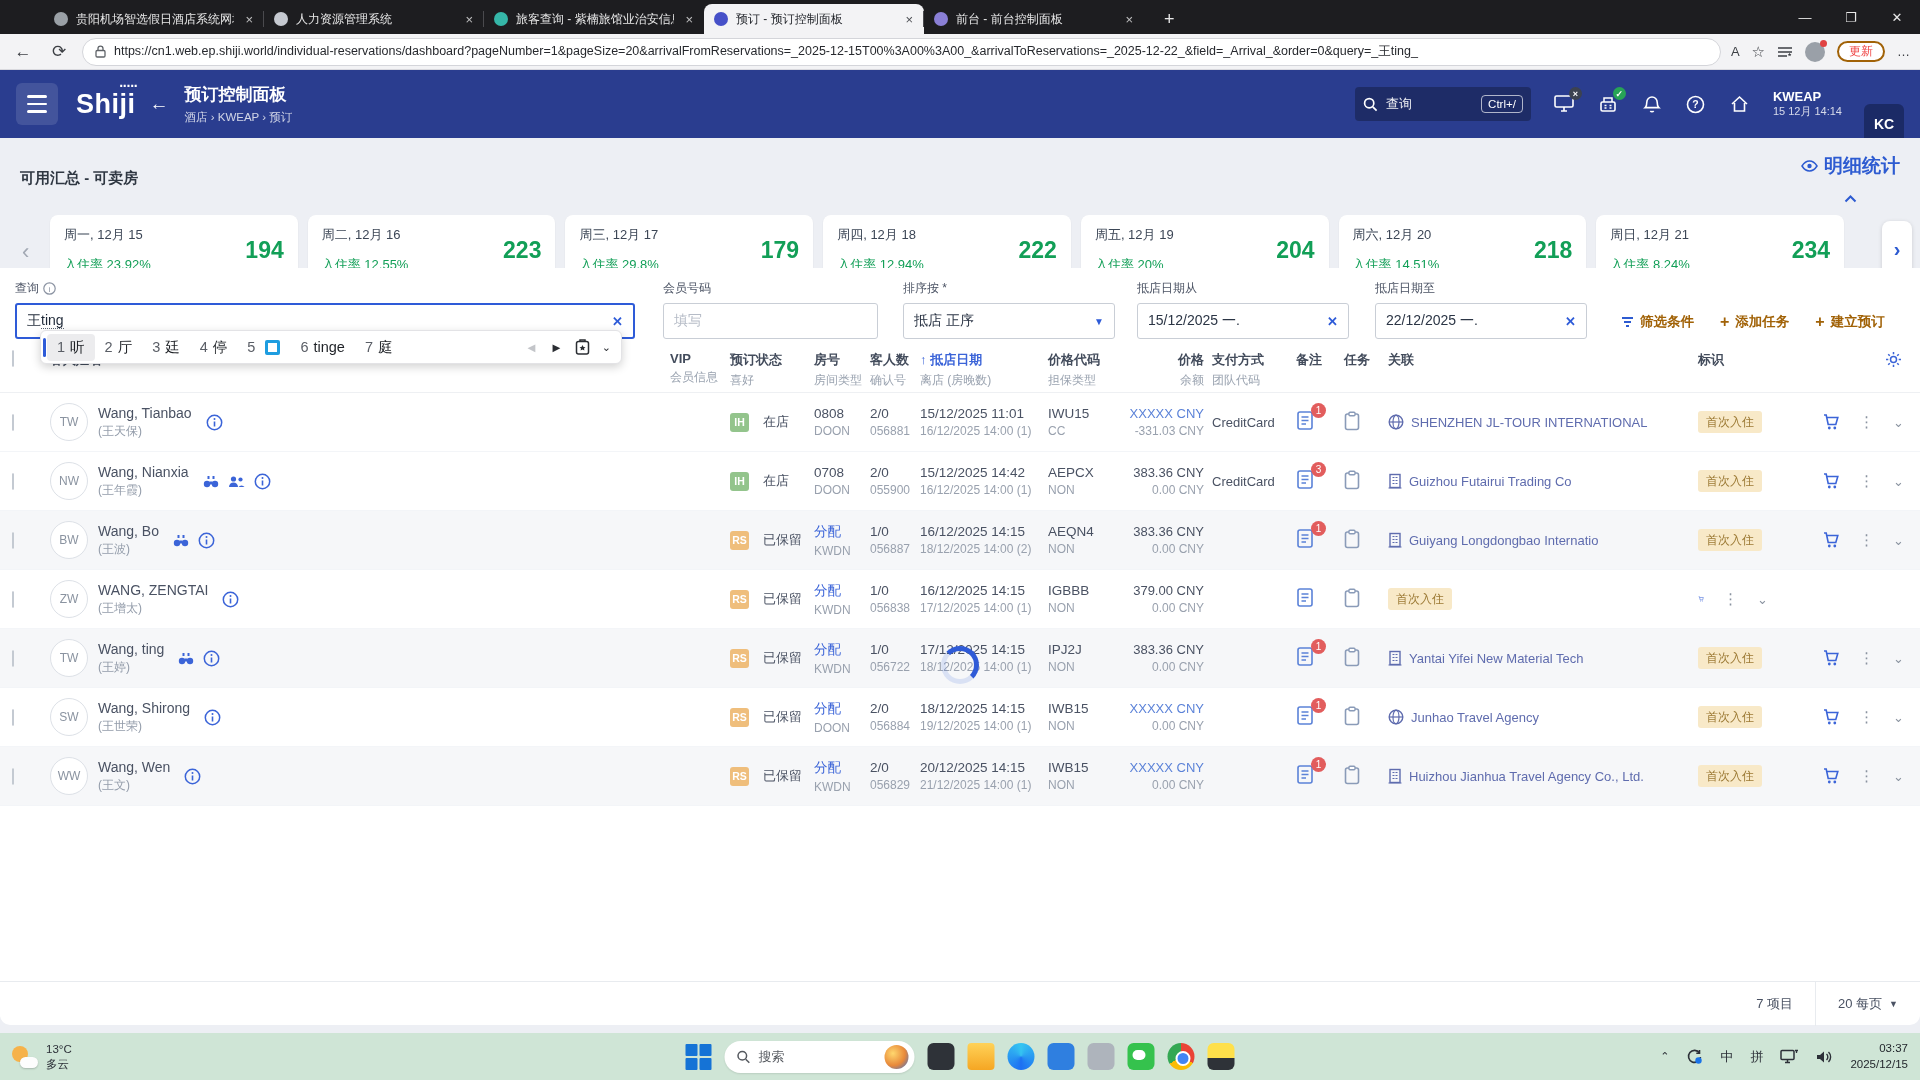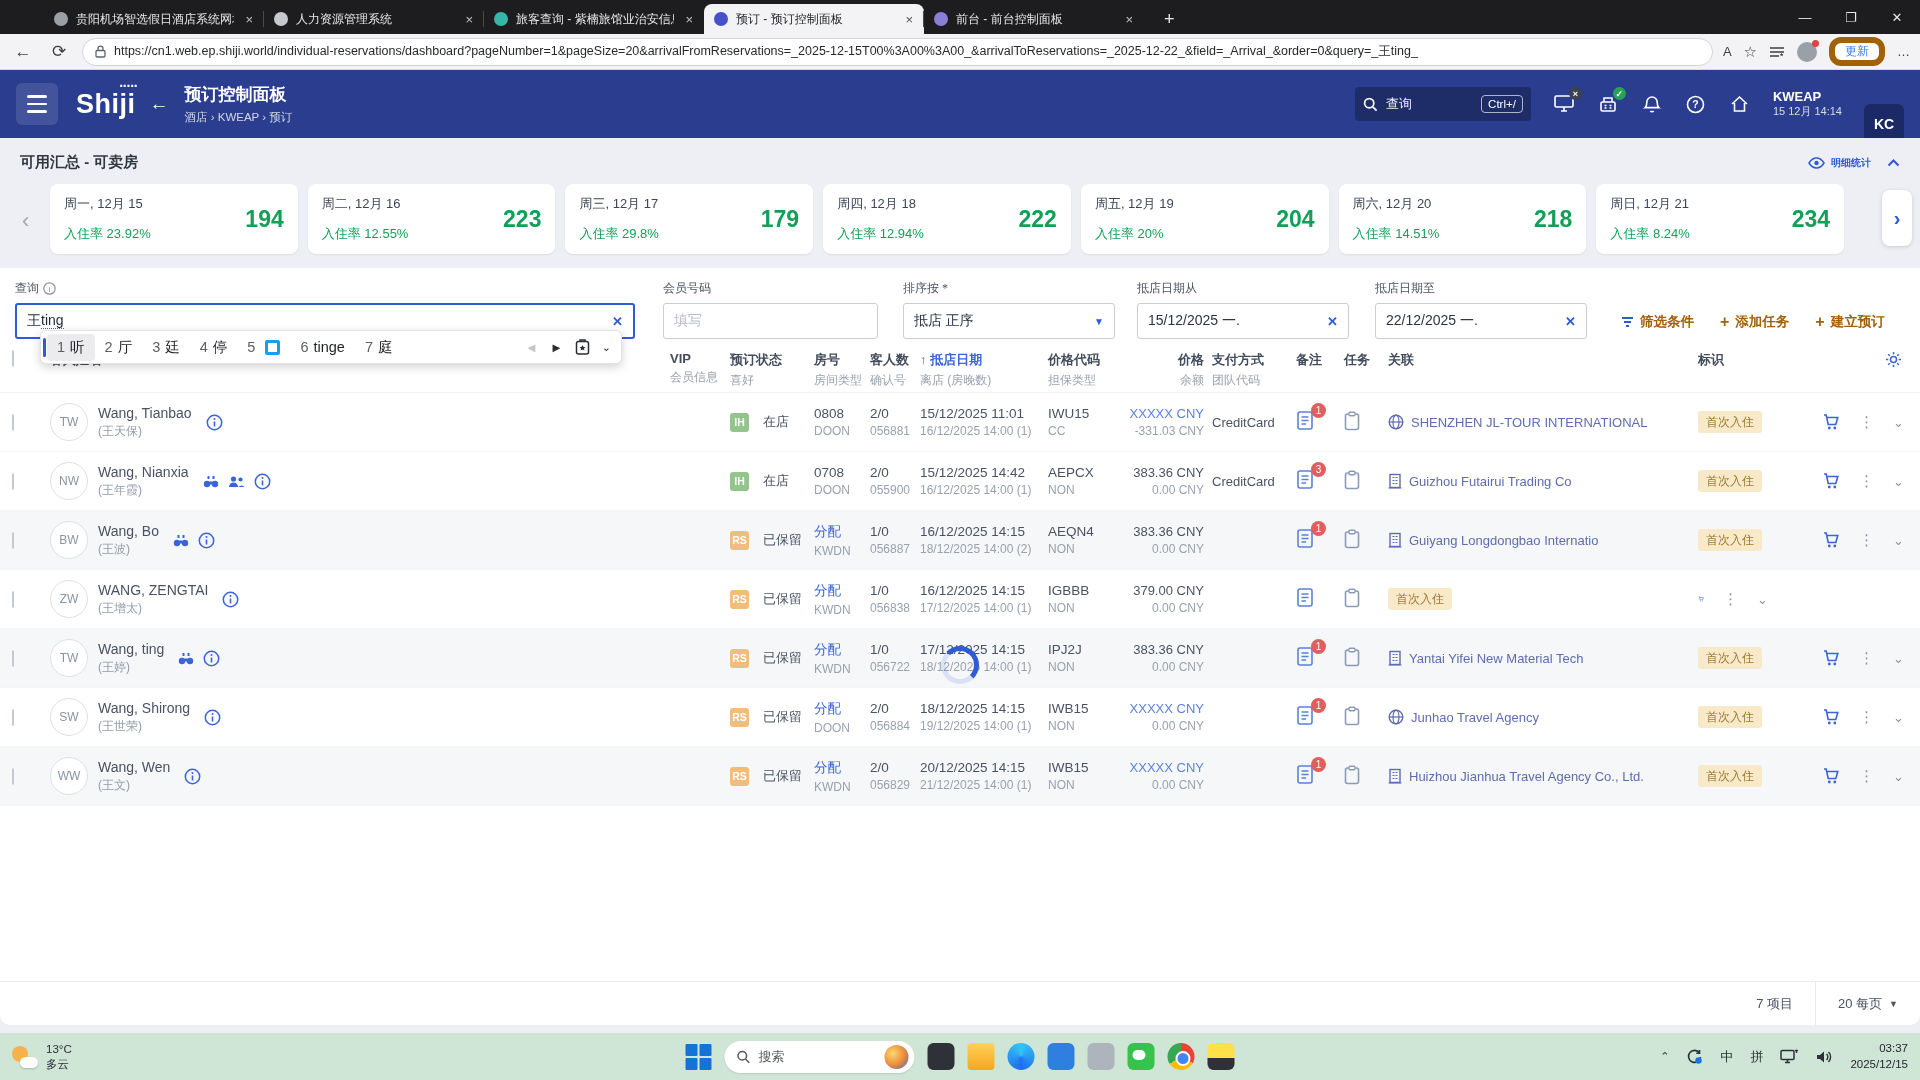--- a/index.html
+++ b/index.html
@@ -17,21 +17,21 @@
   .tab .t-close { font-size:13px; opacity:.8; padding:0 3px; cursor:pointer; }
   .newtab { color:#e8e8e8; font-size:18px; margin-left:14px; padding:0 6px 4px; }
   .wincontrols { margin-left:auto; display:flex; height:34px; }
   .wincontrols span { width:46px; display:flex; align-items:center; justify-content:center; color:#e8e8e8; font-size:13px; }
 
   .urlbar { position:absolute; top:34px; left:0; right:0; height:36px; background:#f3f3f5; display:flex; align-items:center; padding:0 10px; gap:10px; border-bottom:1px solid #d9d9de; }
   .nav-ic { font-size:17px; color:#3c3f44; width:26px; text-align:center; }
   .urlpill { flex:1; height:28px; background:#ffffff; border:1px solid #d4d5da; border-radius:14px; display:flex; align-items:center; padding:0 12px; gap:8px; color:#27292e; font-size:12.5px; overflow:hidden; white-space:nowrap; }
   .urlpill .lock { flex:0 0 auto; }
   .url-right { display:flex; align-items:center; gap:12px; color:#3c3f44; }
-  .pill-btn { border:6px solid #a16207; border-radius:12px; padding:0 10px; font-size:12px; color:#3b82f6; background:#fff; }
+  .pill-btn { border:2px solid #a16207; border-radius:12px; padding:0 10px; font-size:12px; color:#ef4444; background:#fff; }
   .avatar-mini { width:20px; height:20px; border-radius:50%; background:#9aa0a8; position:relative; }
   .avatar-mini::after { content:""; position:absolute; right:-2px; top:-2px; width:7px; height:7px; border-radius:50%; background:#e04343; }
 
   
   .appbar { position:absolute; top:70px; left:0; right:0; height:68px; background:#2a3d8f; display:flex; align-items:center; padding:0 16px; color:#fff; }
   .hamburger { width:42px; height:42px; border-radius:6px; background:rgba(255,255,255,.12); display:flex; flex-direction:column; justify-content:center; align-items:center; gap:5px; }
   .hamburger i { width:20px; height:2.5px; background:#fff; border-radius:2px; }
   .logo { font-size:27px; font-weight:bold; letter-spacing:.5px; margin:0 14px 0 18px; position:relative; }
   .logo::after { content:"·····"; position:absolute; top:-11px; right:-2px; font-size:14px; letter-spacing:-1px; color:#fff; }
   .backarrow { font-size:19px; margin-right:16px; }
@@ -48,21 +48,21 @@
   .bubble.green { background:#27a356; }
   .propblock { text-align:left; line-height:1.25; }
   .propblock .p1 { font-weight:bold; font-size:13px; }
   .propblock .p2 { font-size:11px; color:rgba(255,255,255,.8); }
   .kc { width:40px; height:40px; background:#1b2a66; border-radius:6px; display:flex; align-items:center; justify-content:center; font-weight:bold; font-size:14px;margin-top:40px; }
 
   
   .content { position:absolute; top:138px; left:0; right:0; bottom:47px; background:#edeff4; }
   .avail-head { display:flex; align-items:center; padding:15px 20px 10px; }
   .avail-title { font-size:15px; font-weight:bold; color:#2f3742; }
-  .avail-actions { margin-left:auto; display:flex; align-items:center; gap:16px; color:#2d5bd1; font-weight:bold; font-size:10px; }
+  .avail-actions { margin-left:auto; display:flex; align-items:center; gap:16px; color:#2d5bd1; font-weight:bold; font-size:19px;flex-direction:column; }
   .cards-wrap { position:relative; padding:2px 50px 0 50px; }
   .car-left { position:absolute; left:22px; top:26px; color:#a2a8b3; font-size:22px; }
   .car-right { position:absolute; right:8px; top:8px; width:30px; height:56px; background:#fff; border-radius:8px; box-shadow:0 1px 4px rgba(0,0,0,.15); display:flex; align-items:center; justify-content:center; color:#2d5bd1; font-size:20px; font-weight:bold; }
   .cards { display:flex; gap:10px; margin-right:26px; }
   .card { flex:1; background:#fff; border-radius:8px; height:70px; padding:11px 14px; box-shadow:0 1px 2px rgba(0,0,0,.07); display:flex; justify-content:space-between; }
   .card .cl { display:flex; flex-direction:column; justify-content:space-between; }
   .card .day { font-size:13px; color:#3c4656; }
   .card .rate { font-size:13px; color:#129f57; }
   .card .val { font-size:23px; font-weight:bold; color:#129f57; align-self:center; }
 
@@ -70,21 +70,21 @@
   .panel { position:absolute; top:130px; left:0; right:0; bottom:8px; background:#fff; border-radius:0 0 10px 10px; }
   .filters { display:flex; padding:12px 15px 0; position:relative; }
   .f-label { font-size:12px; color:#4a5263; margin-bottom:6px; display:flex; align-items:center; gap:4px; }
   .f-input { height:36px; border:1px solid #c9ced6; border-radius:3px; display:flex; align-items:center; padding:0 10px; font-size:14px; color:#1d2736; background:#fff; }
   .f-q { width:620px; margin-right:28px; }
   .f-q .f-input { border:2px solid #2e5bd8; justify-content:space-between; }
   .comp { border-bottom:1.5px dotted #5b6472; }
   .xbtn { color:#2e5bd8; font-weight:bold; font-size:13px; }
   .f-member { width:215px; margin-right:25px; }
   .f-member .f-input { color:#b6bcc7; }
-  .f-sort { width:212px; margin-right:22px;font-family:Liberation Serif, serif; }
+  .f-sort { width:212px; margin-right:22px; }
   .f-sort .f-input { justify-content:space-between; color:#2b3545; }
   .caret-dn { color:#2e5bd8; font-size:10px; }
   .f-date { width:212px; margin-right:26px; }
   .f-date .f-input { justify-content:space-between; color:#2b3545; }
   .f-links { display:flex; align-items:center; gap:26px; margin-top:24px; margin-left:8px; }
   .flink { color:#a16207; font-weight:bold; font-size:13.5px; display:flex; align-items:center; gap:6px; white-space:nowrap; }
 
   
   .ime { position:absolute; top:62px; left:40px; width:582px; height:34px; background:#fff; border:1px solid #e3e3e6; border-radius:6px; box-shadow:0 3px 10px rgba(0,0,0,.18); display:flex; align-items:center; padding:0 6px; z-index:30; }
   .ime-item { display:flex; align-items:center; gap:5px; padding:4px 10px; font-size:14.5px; color:#1e2126; border-radius:4px; position:relative; }

